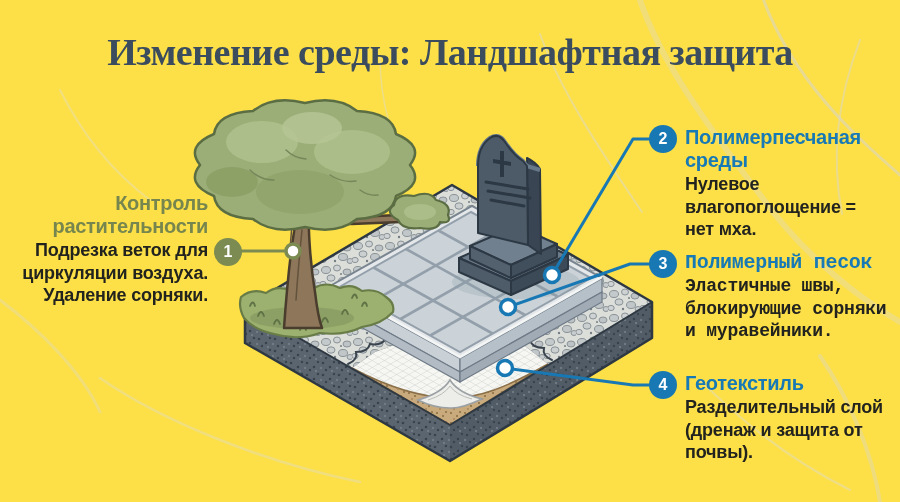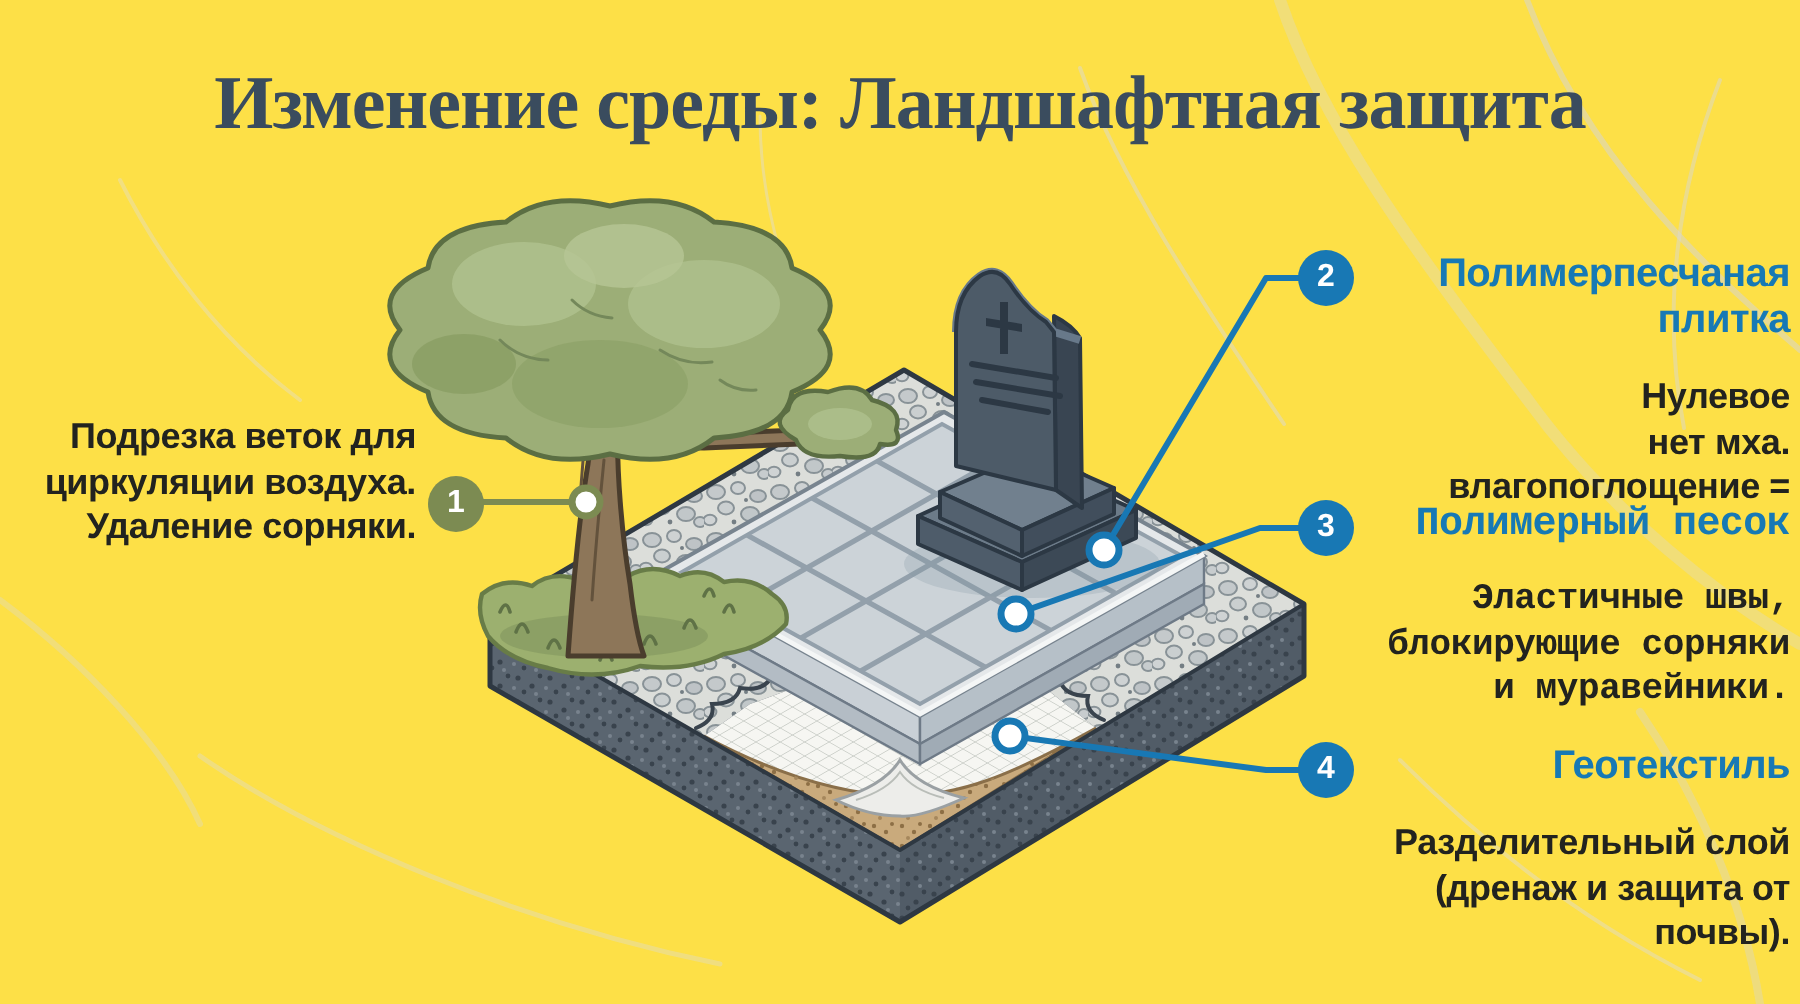--- a/index.html
+++ b/index.html
@@ -11,25 +11,25 @@
   #scene{position:absolute;left:0;top:0;width:900px;height:502px;}
   h1#title{
     position:absolute;left:0;right:0;top:30px;margin:0;
     text-align:center;
     font-family:"Liberation Serif",serif;
     font-size:38px;font-weight:700;letter-spacing:-0.5px;
     color:#3a4c5e;
   }
   .callout{position:absolute;}
   .callout .c-title{font-weight:700;font-size:20px;line-height:23px;letter-spacing:-0.3px;}
-  .callout .c-body{font-weight:600;font-size:18px;line-height:22.5px;letter-spacing:-0.2px;color:#22231f;margin-top:15px;}
+  .callout .c-body{font-weight:600;font-size:18px;line-height:22.5px;letter-spacing:-0.2px;color:#22231f;margin-top:1px;}
   .callout .c-title div,.callout .c-body div{white-space:nowrap;}
   #callout-1{left:6px;top:192px;width:202px;text-align:right;}
   #callout-1 .c-title{color:#76864e;}
-  .right-callout{left:685px;width:210px;text-align:right;}
+  .right-callout{left:685px;width:210px;text-align:left;}
   .right-callout .c-title{color:#1779b5;}
   #callout-2{top:126px;}
   #callout-3{top:251px;font-family:Liberation Mono, monospace;}
   #callout-4{top:372px;}
   .badge{
     position:absolute;width:28px;height:28px;border-radius:50%;
     color:#ffffff;font-size:16px;font-weight:700;line-height:28px;text-align:center;
   }
   .badge.blue{background:#1878b4;left:649px;}
   .badge.green{background:#7c8b52;}
@@ -212,36 +212,40 @@
         <circle cx="552" cy="275" r="7.5" fill="#ffffff" stroke="#1878b4" stroke-width="3.5"></circle>
         <circle cx="508" cy="307" r="7.5" fill="#ffffff" stroke="#1878b4" stroke-width="3.5"></circle>
         <circle cx="505" cy="368" r="7.5" fill="#ffffff" stroke="#1878b4" stroke-width="3.5"></circle>
       </g>
     </g>
   </svg>
 
   <h1 id="title">Изменение среды: Ландшафтная защита</h1>
 
   <div class="callout" id="callout-1">
+    <div class="c-title">
+      <div>Контроль</div>
+      <div>растительности</div>
+    </div>
     <div class="c-body">
       <div>Подрезка веток для</div>
       <div>циркуляции воздуха.</div>
       <div>Удаление сорняки.</div>
     </div>
   </div>
 
   <div class="callout right-callout" id="callout-2">
     <div class="c-title">
       <div>Полимерпесчаная</div>
-      <div>плитка</div>
+      <div>среды</div>
     </div>
     <div class="c-body">
       <div>Нулевое</div>
+      <div>влагопоглощение =</div>
       <div>нет мха.</div>
-      <div>влагопоглощение =</div>
     </div>
   </div>
 
   <div class="callout right-callout" id="callout-3">
     <div class="c-title">
       <div>Полимерный песок</div>
     </div>
     <div class="c-body">
       <div>Эластичные швы,</div>
       <div>блокирующие сорняки</div>

